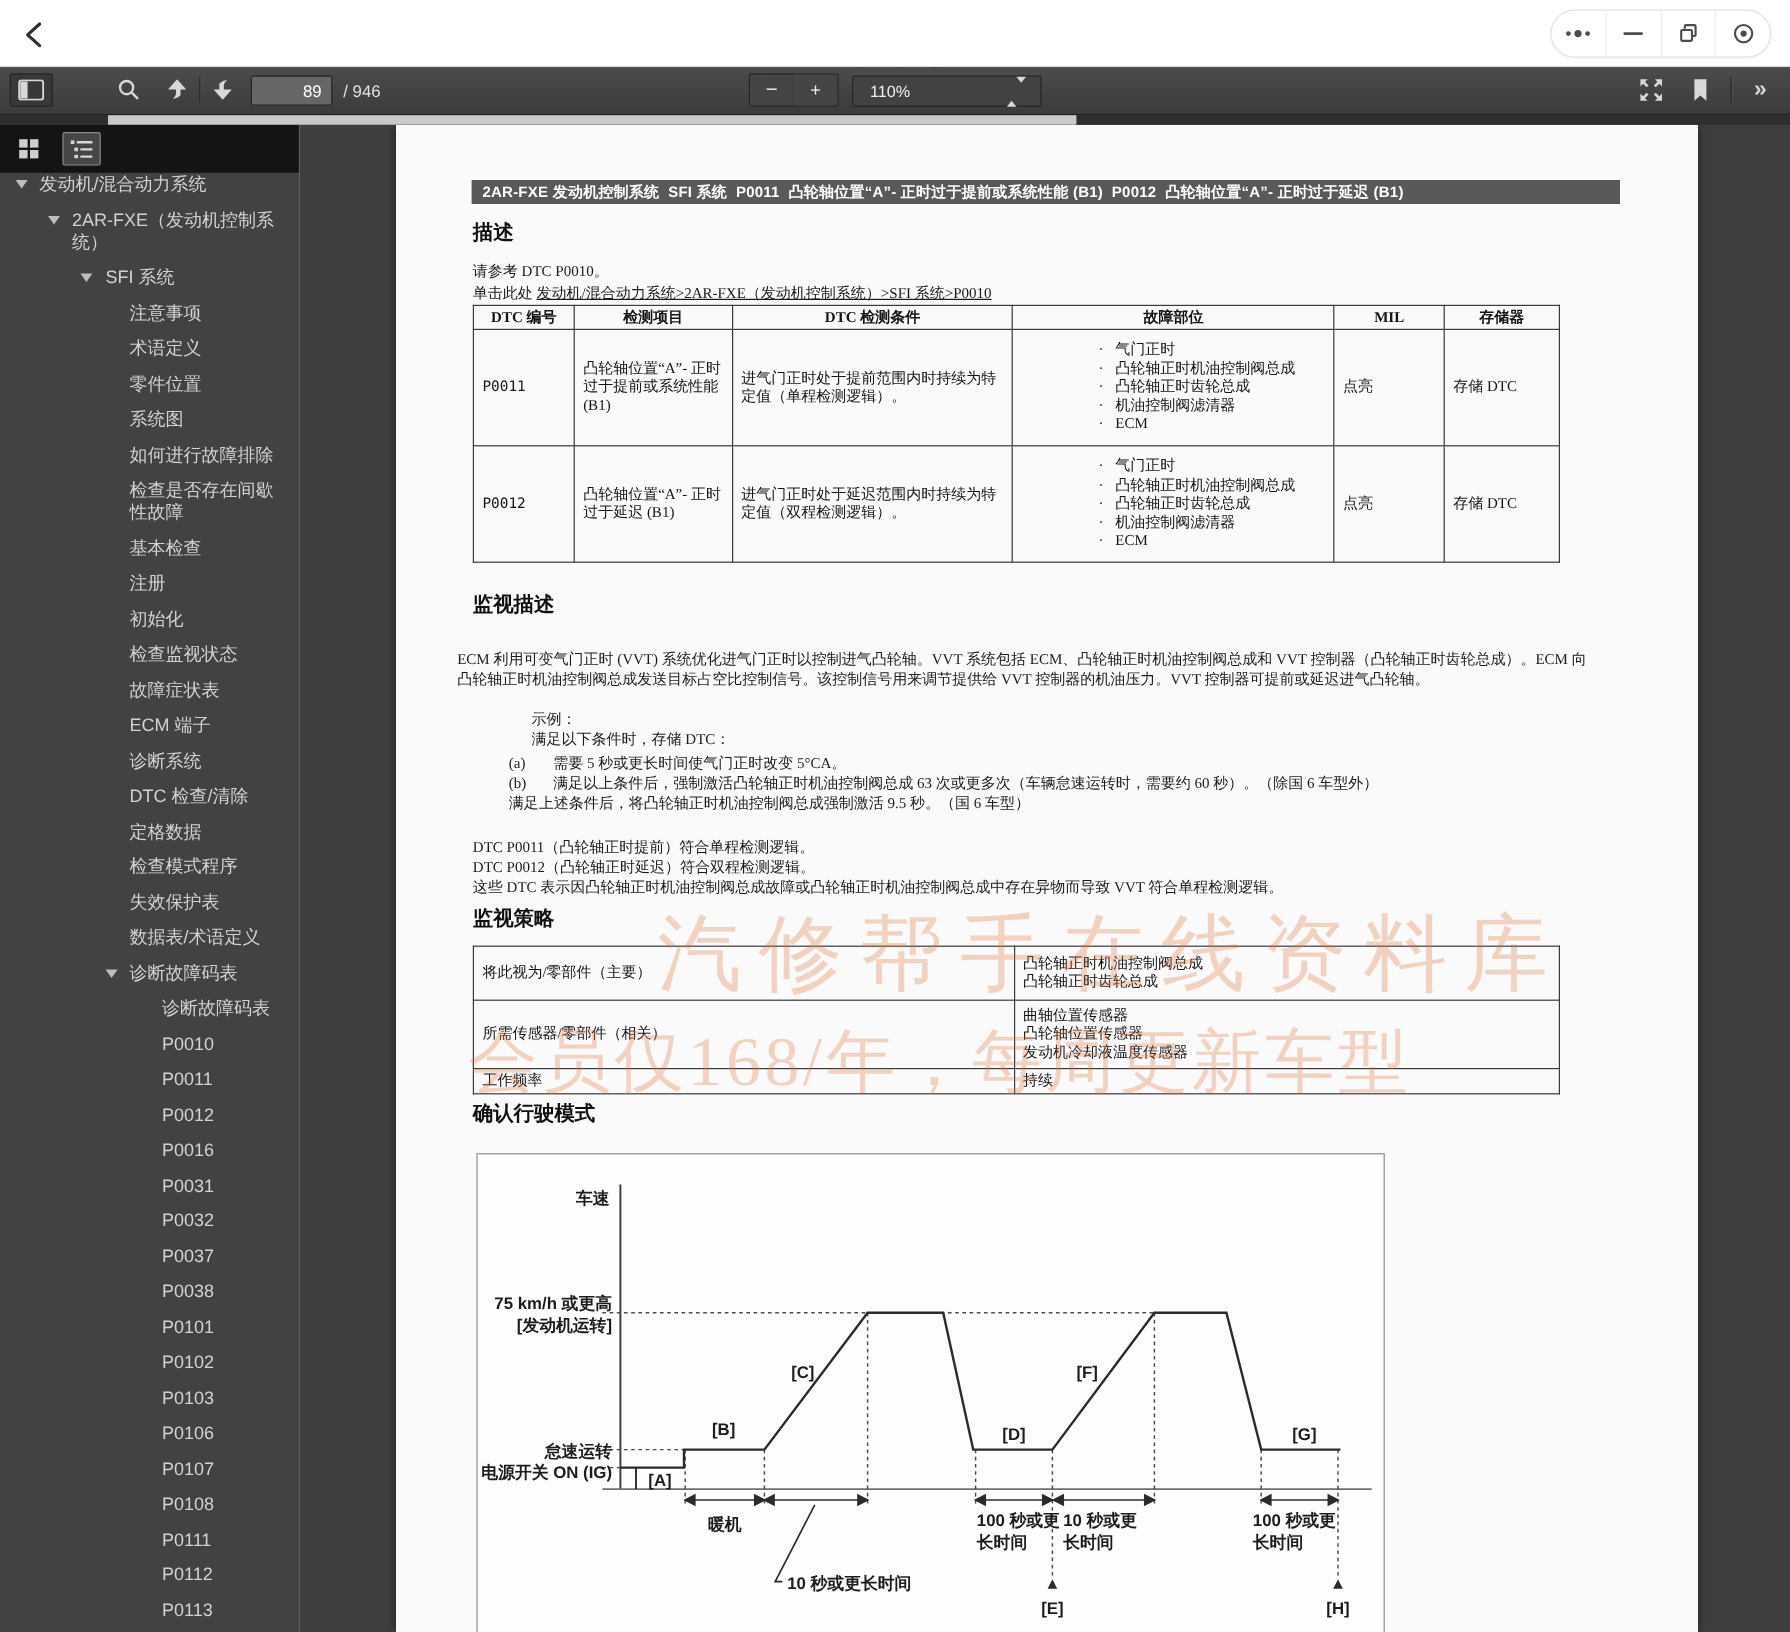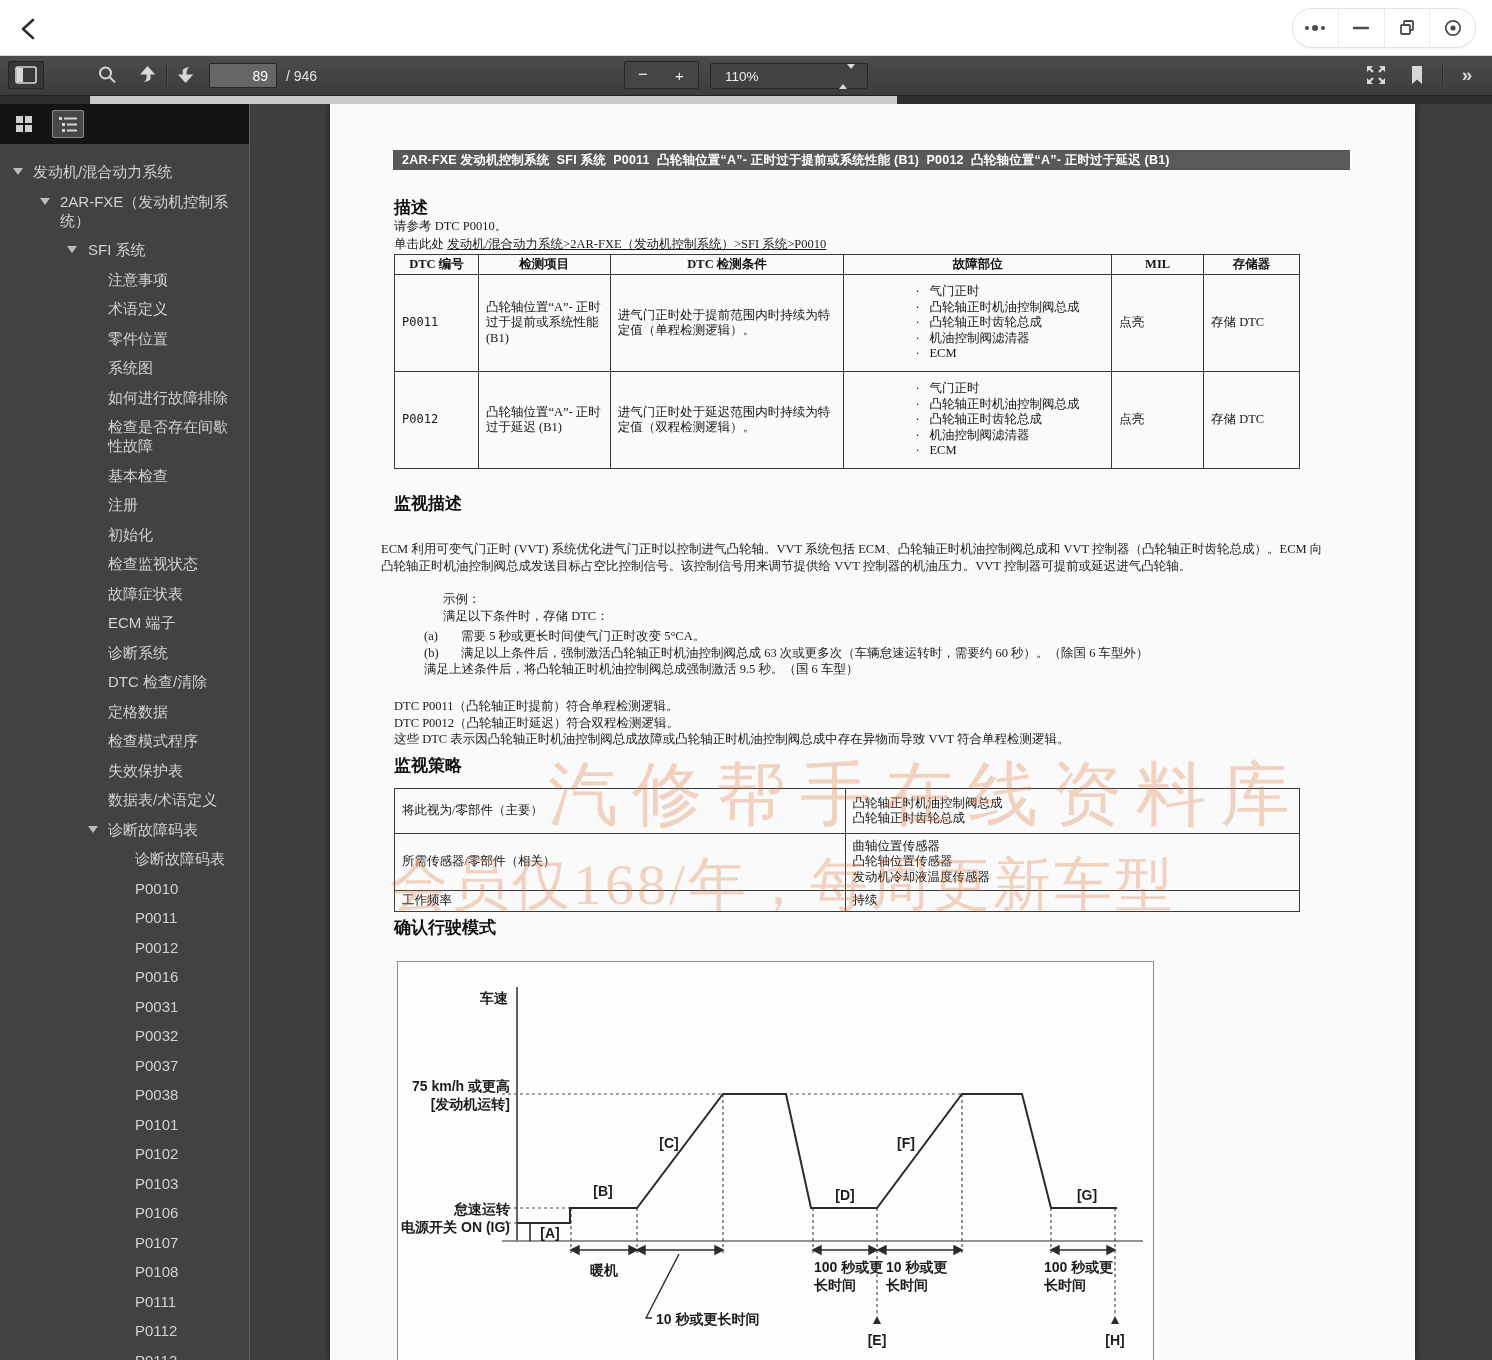--- a/index.html
+++ b/index.html
@@ -56,21 +56,21 @@
 
   
   .main { position:absolute; left:0; top:104px; width:1492px; height:1256px; overflow:hidden; }
   .sidebar { position:absolute; left:0; top:0; width:250px; height:1256px; background:#424245;
     border-right:1px solid #5f5f5f; overflow:hidden; }
   .sidebar-head { position:absolute; left:0; top:0; width:250px; height:40px; background:#141414; }
   .sb-btn { position:absolute; top:6px; width:32px; height:28px; display:flex; align-items:center;
     justify-content:center; cursor:pointer; border-radius:2px; }
   #sb-thumbs { left:8px; }
   #sb-outline { left:52px; border:1px solid #8a8a8a; background:#474747; }
-  .tree { position:absolute; left:0; top:40px; width:250px; height:1216px; padding-top:18px; overflow:hidden; }
+  .tree { position:absolute; left:0; top:40px; width:250px; height:1216px; padding-top:0; overflow:hidden; }
   .tree-item { position:relative; color:#d2d2d2; font-size:15px; line-height:19px;
     margin-bottom:10.5px; padding-right:8px; cursor:pointer; }
   .tree-item .caret { display:none; position:absolute; width:0; height:0;
     border-left:5.5px solid transparent; border-right:5.5px solid transparent;
     border-top:7px solid #bdbdbd; top:6px; }
   .tree-item.caret-on .caret { display:block; }
   .tree-item.d0 { padding-left:33px; } .tree-item.d0 .caret { left:13px; }
   .tree-item.d1 { padding-left:60px; } .tree-item.d1 .caret { left:40px; }
   .tree-item.d2 { padding-left:88px; } .tree-item.d2 .caret { left:67px; }
   .tree-item.d3 { padding-left:108px; } .tree-item.d3.caret-on { padding-left:108px; }
@@ -447,21 +447,21 @@
         </div>
 
       </div>
   </div>
 
   <div class="viewer">
     <div class="page">
 
       <div class="doc-header-bar">2AR-FXE 发动机控制系统  SFI 系统  P0011  凸轮轴位置“A”- 正时过于提前或系统性能 (B1)  P0012  凸轮轴位置“A”- 正时过于延迟 (B1)</div>
 
-      <div class="h1" style="top:92px">描述</div>
+      <div class="h1" style="top:78px">描述</div>
 
       <div class="doc-text p-ref">请参考 DTC P0010。</div>
 
       <div class="doc-text p-click"><span>单击此处 </span><span class="lnk">发动机/混合动力系统&gt;2AR-FXE（发动机控制系统）&gt;SFI 系统&gt;P0010</span></div>
 
       <table class="doc dtc-table">
         <colgroup>
           <col style="width:84px">
             <col style="width:132px">
             <col style="width:234px">

